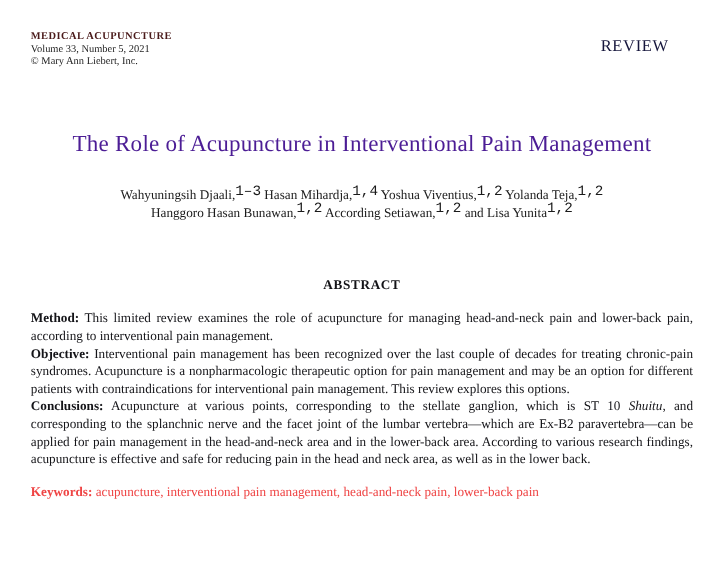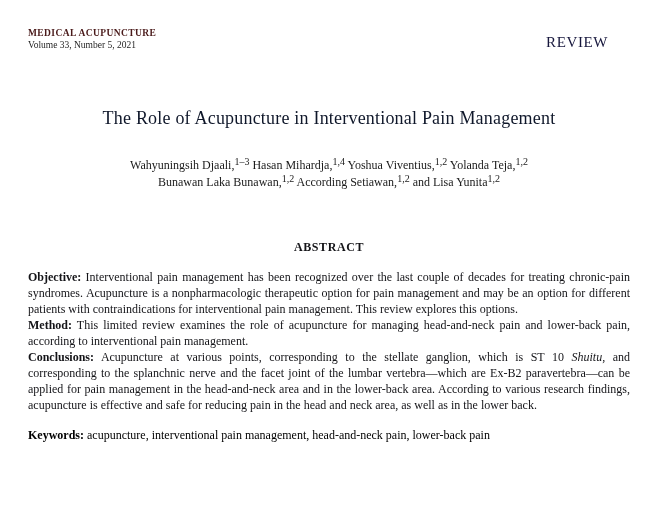--- a/index.html
+++ b/index.html
@@ -28,38 +28,39 @@
   .article-type {
     font-weight: normal;
     font-size: 15px;
     letter-spacing: 0.6px;
     color: #16163c;
     margin-top: 6px;
     margin-right: 22px;
   }
   .title {
     margin: 54px 0 0 0;
-    font-size: 18px;
+    font-size: 21px;
     font-weight: normal;
     text-align: center;
-    color: #0f172a;
+    color: #4c1d95;
     letter-spacing: 0.2px;
     line-height: 26px;
   }
   .authors {
     margin-top: 26px;
     text-align: center;
     font-size: 12px;
     line-height: 16.5px;
     color: #1a1a1a;
   }
   .authors sup {
-    font-size: 10px;
+    font-size: 13px;
     line-height: 0;
     vertical-align: 4px;
+    font-family: Liberation Mono, monospace;
   }
   .abstract-heading {
     margin-top: 50px;
     text-align: center;
     font-weight: bold;
     font-size: 12px;
     letter-spacing: 0.6px;
     color: #141418;
   }
   .abstract-body {
@@ -69,53 +70,54 @@
     text-align: justify;
     color: #141418;
   }
   .abstract-body p { margin: 0; }
   .abstract-body b { font-weight: bold; }
   .abstract-body i { font-style: italic; }
   .keywords {
     margin-top: 14px;
     font-size: 12px;
     line-height: 16px;
-    color: #000000;
+    color: #ef4444;
   }
   .keywords b { font-weight: bold; }
 </style>
 </head>
 <body>
 
 <div class="page">
 
   <div class="masthead">
     <div class="journal-block">
       <div class="journal-name">MEDICAL ACUPUNCTURE</div>
       <div>Volume 33, Number 5, 2021</div>
+      <div>© Mary Ann Liebert, Inc.</div>
     </div>
     <div class="article-type">REVIEW</div>
   </div>
 
   <h1 class="title">The Role of Acupuncture in Interventional Pain Management</h1>
 
   <div class="authors">
     <div>
       <span>Wahyuningsih Djaali,</span><sup>1–3</sup><span> Hasan Mihardja,</span><sup>1,4</sup><span> Yoshua Viventius,</span><sup>1,2</sup><span> Yolanda Teja,</span><sup>1,2</sup>
     </div>
     <div>
-      <span>Bunawan Laka Bunawan,</span><sup>1,2</sup><span> According Setiawan,</span><sup>1,2</sup><span> and Lisa Yunita</span><sup>1,2</sup>
+      <span>Hanggoro Hasan Bunawan,</span><sup>1,2</sup><span> According Setiawan,</span><sup>1,2</sup><span> and Lisa Yunita</span><sup>1,2</sup>
     </div>
   </div>
 
   <div class="abstract-heading">ABSTRACT</div>
 
   <div class="abstract-body">
+    <p><b>Method:</b><span>  This limited review examines the role of acupuncture for managing head-and-neck pain and lower-back pain, according to interventional pain management.</span></p>
     <p><b>Objective:</b><span>  Interventional pain management has been recognized over the last couple of decades for treating chronic-pain syndromes. Acupuncture is a nonpharmacologic therapeutic option for pain management and may be an option for different patients with contraindications for interventional pain management. This review explores this options.</span></p>
-    <p><b>Method:</b><span>  This limited review examines the role of acupuncture for managing head-and-neck pain and lower-back pain, according to interventional pain management.</span></p>
     <p><b>Conclusions:</b><span>  Acupuncture at various points, corresponding to the stellate ganglion, which is ST 10 </span><i>Shuitu</i><span>, and corresponding to the splanchnic nerve and the facet joint of the lumbar vertebra—which are Ex-B2 paravertebra—can be applied for pain management in the head-and-neck area and in the lower-back area. According to various research findings, acupuncture is effective and safe for reducing pain in the head and neck area, as well as in the lower back.</span></p>
   </div>
 
   <div class="keywords">
     <b>Keywords:</b><span> acupuncture, interventional pain management, head-and-neck pain, lower-back pain</span>
   </div>
 
 </div>
 
 </body></html>

